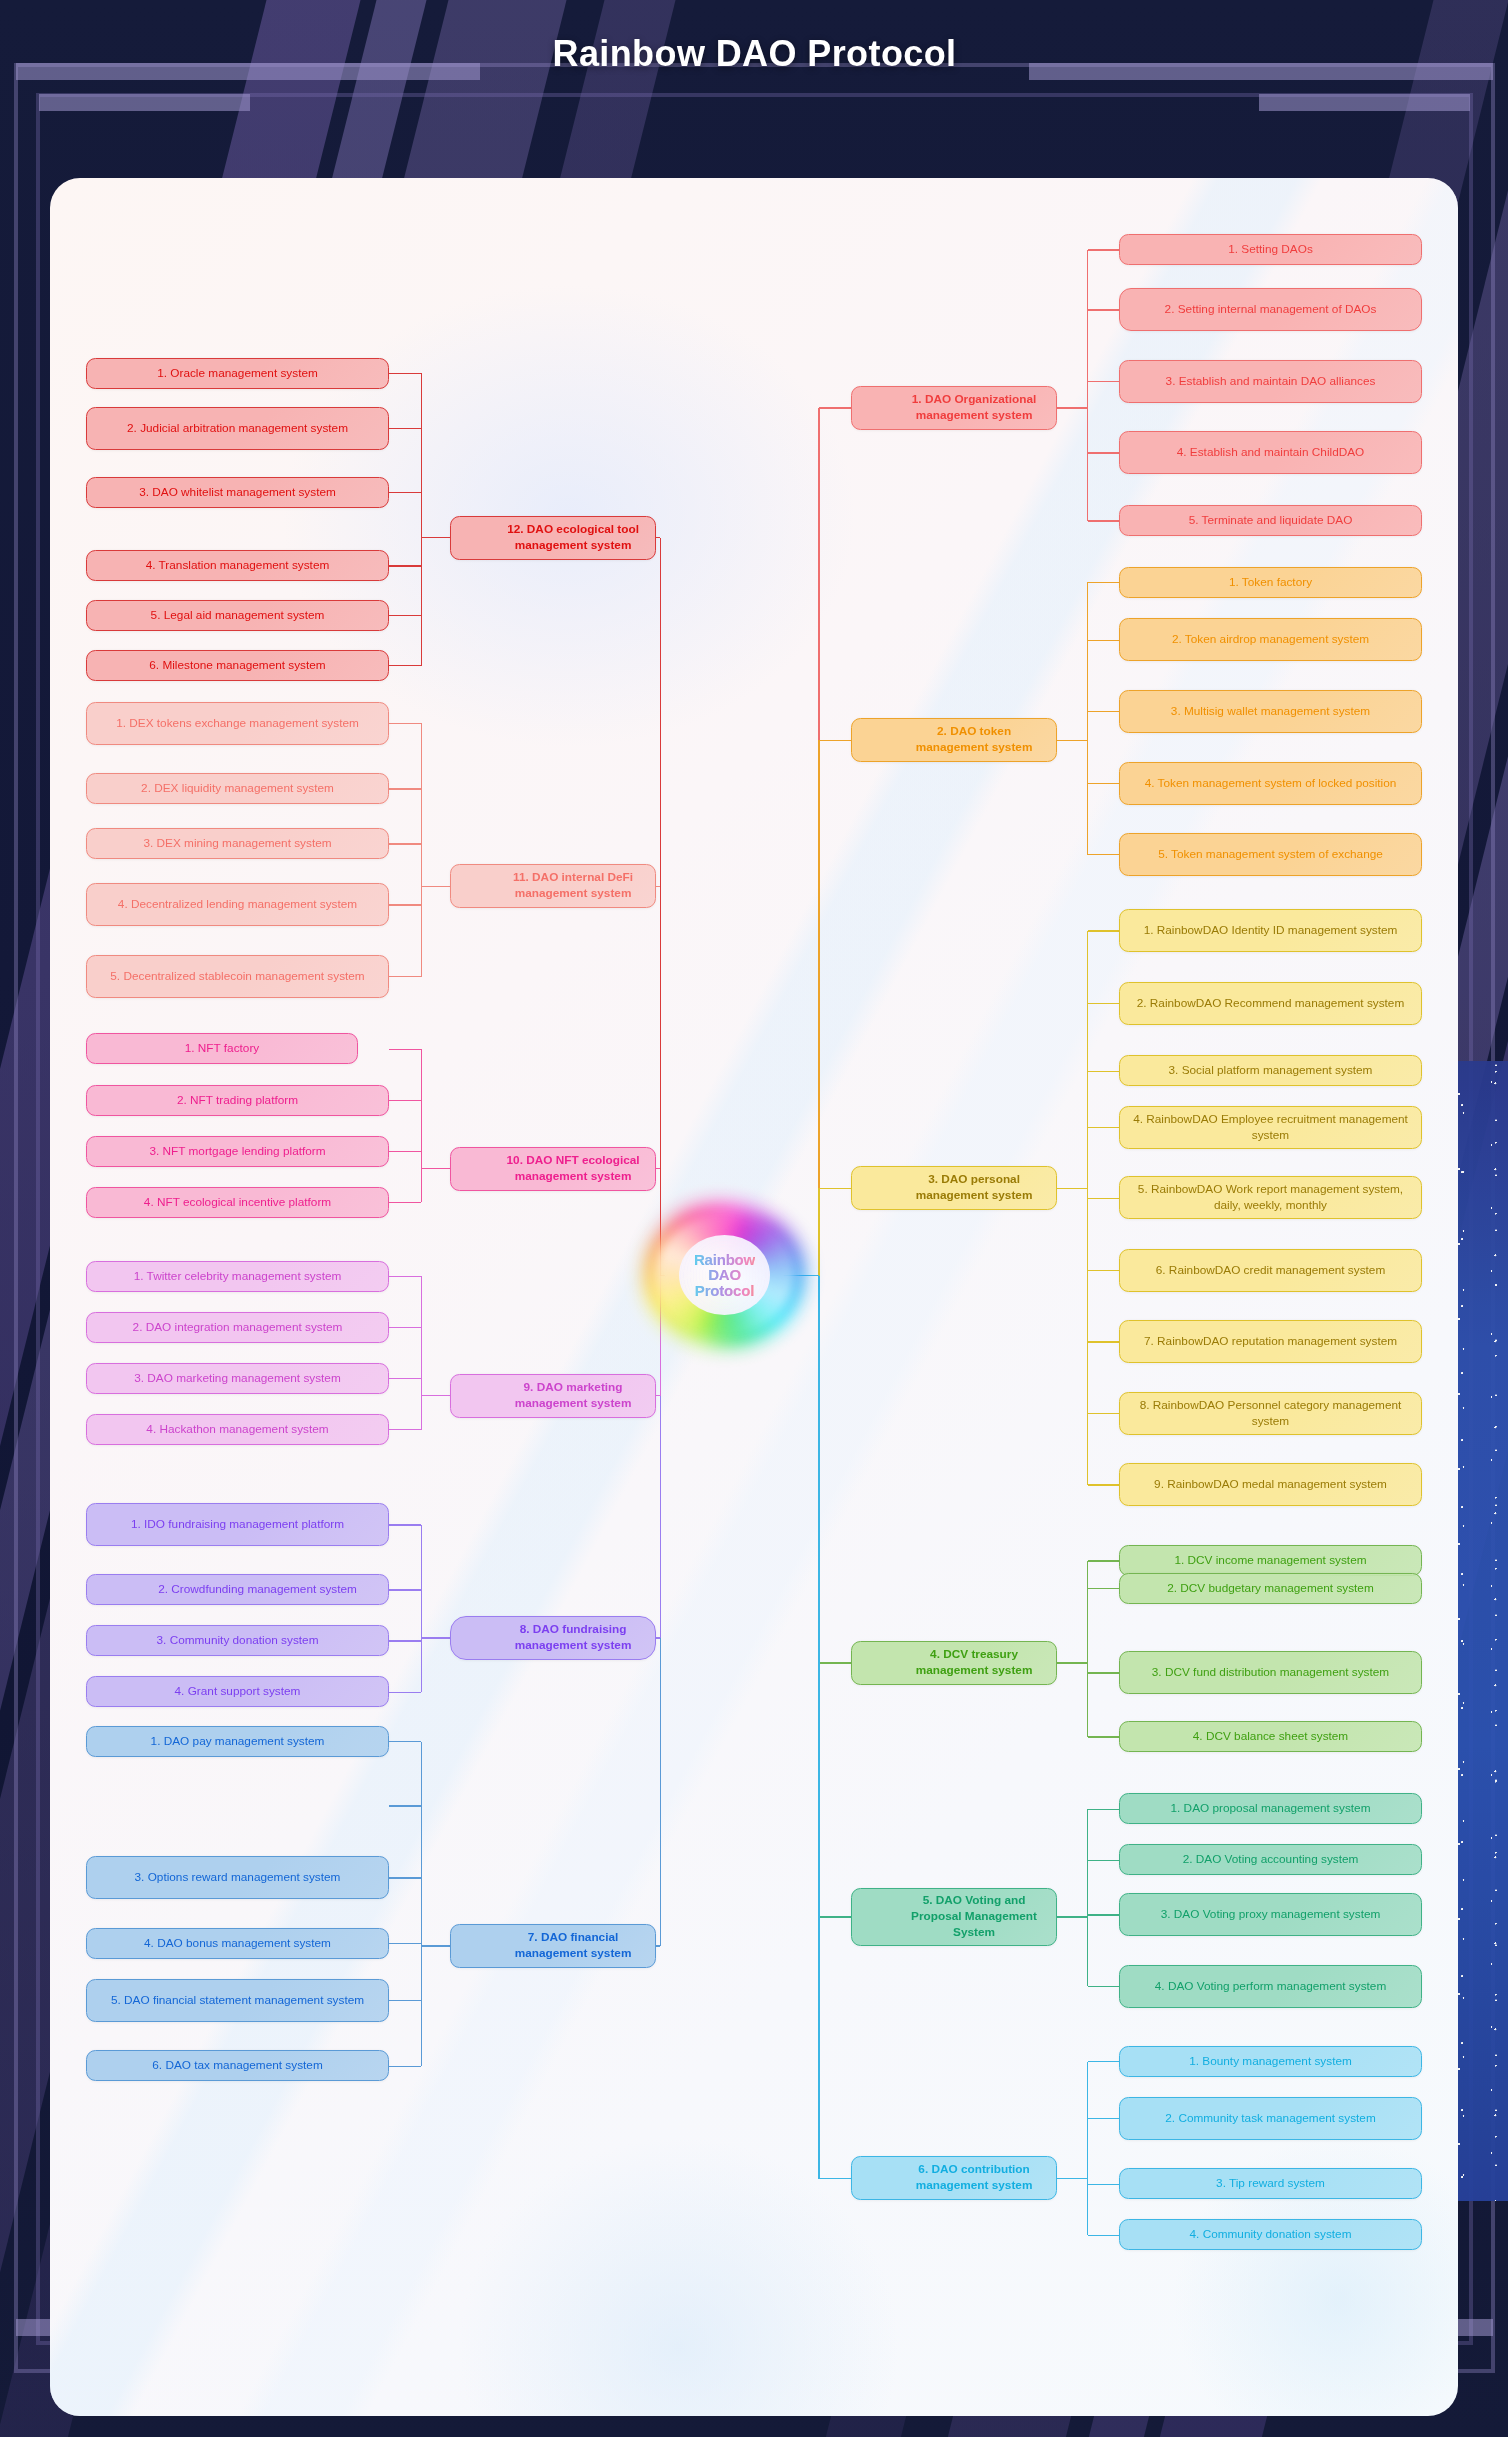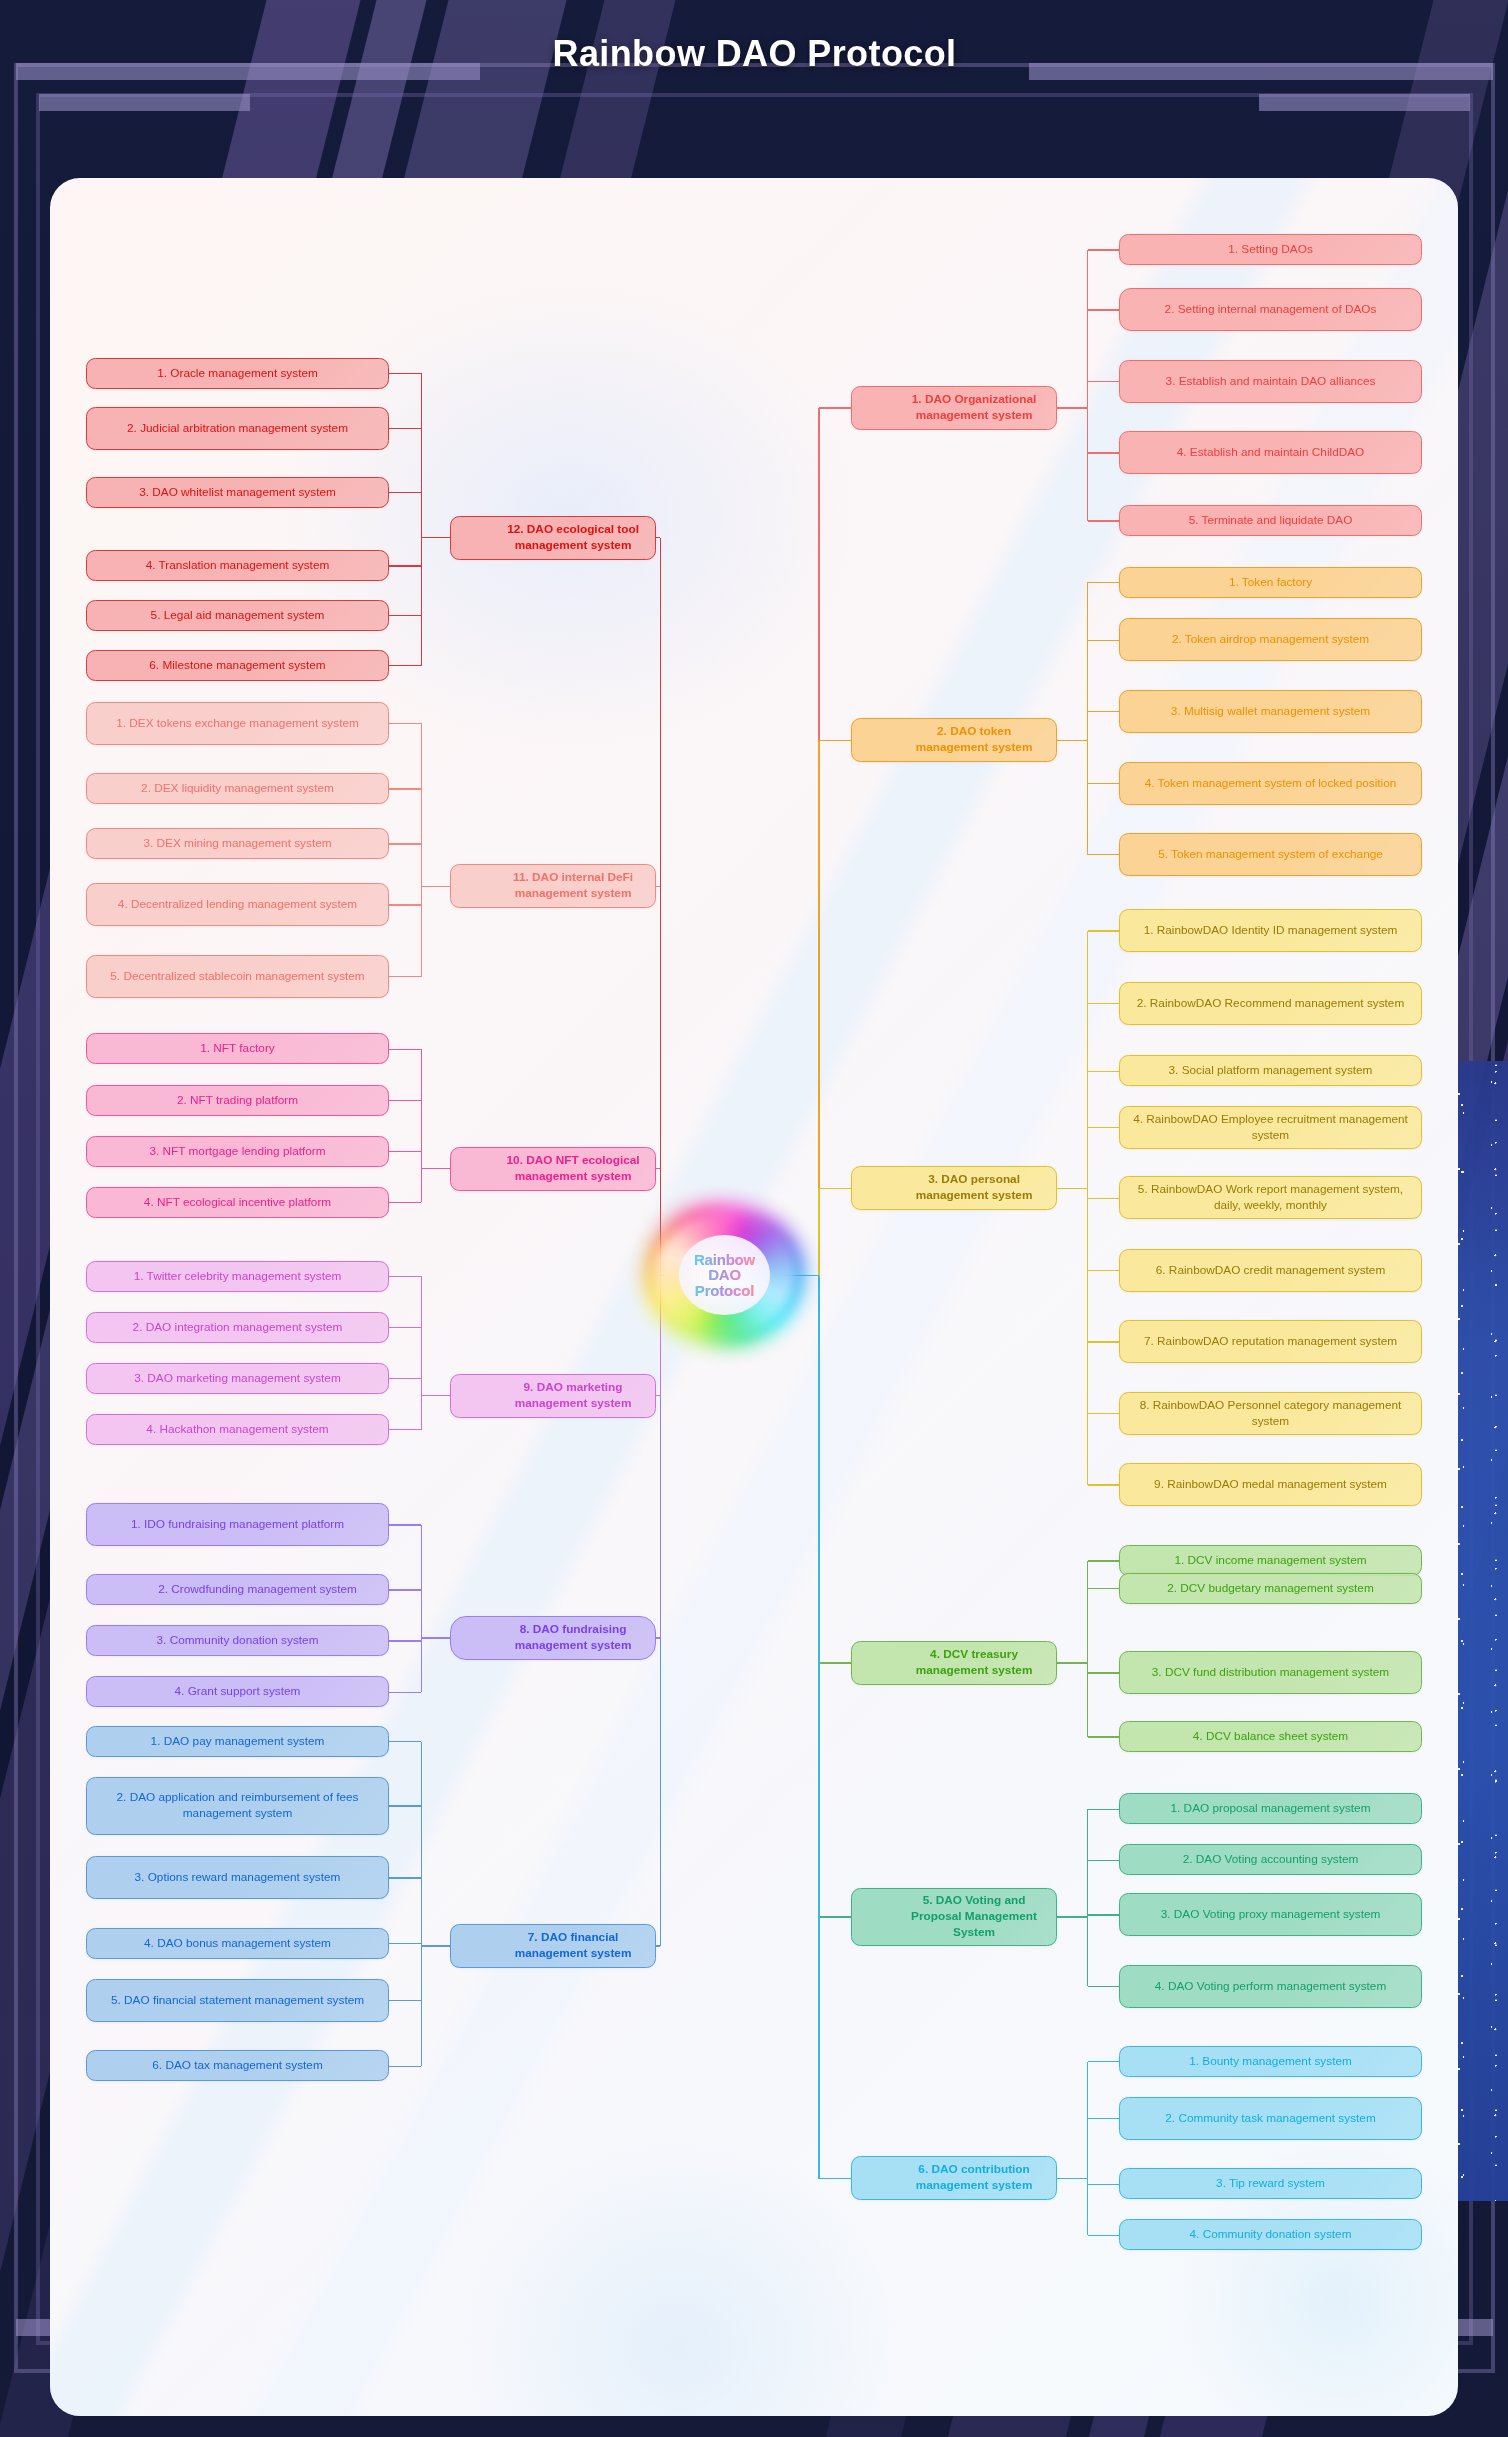--- a/index.html
+++ b/index.html
@@ -306,37 +306,36 @@
     <div class="node" style="left: 1119px; top: 1844px; width: 303px; height: 31px; background: linear-gradient(135deg, rgb(159, 220, 196) 0%, rgb(159, 220, 196) 55%, rgba(159, 220, 196, 0.867) 100%); border-color: rgb(63, 178, 135); color: rgb(18, 160, 106);">2. DAO Voting accounting system</div>
     <div class="node" style="left: 1119px; top: 1893px; width: 303px; height: 43px; background: linear-gradient(135deg, rgb(159, 220, 196) 0%, rgb(159, 220, 196) 55%, rgba(159, 220, 196, 0.867) 100%); border-color: rgb(63, 178, 135); color: rgb(18, 160, 106);">3. DAO Voting proxy management system</div>
     <div class="node" style="left: 1119px; top: 1965px; width: 303px; height: 43px; background: linear-gradient(135deg, rgb(159, 220, 196) 0%, rgb(159, 220, 196) 55%, rgba(159, 220, 196, 0.867) 100%); border-color: rgb(63, 178, 135); color: rgb(18, 160, 106);">4. DAO Voting perform management system</div>
     <div class="node lvl1" style="left: 851px; top: 2156px; width: 206px; height: 44px; background: linear-gradient(135deg, rgb(167, 224, 245) 0%, rgb(167, 224, 245) 55%, rgba(167, 224, 245, 0.867) 100%); border-color: rgb(60, 182, 229); color: rgb(18, 174, 224);">6. DAO contribution management system</div>
     <div class="node" style="left: 1119px; top: 2046px; width: 303px; height: 31px; background: linear-gradient(135deg, rgb(167, 224, 245) 0%, rgb(167, 224, 245) 55%, rgba(167, 224, 245, 0.867) 100%); border-color: rgb(60, 182, 229); color: rgb(18, 174, 224);">1. Bounty management system</div>
     <div class="node" style="left: 1119px; top: 2097px; width: 303px; height: 43px; background: linear-gradient(135deg, rgb(167, 224, 245) 0%, rgb(167, 224, 245) 55%, rgba(167, 224, 245, 0.867) 100%); border-color: rgb(60, 182, 229); color: rgb(18, 174, 224);">2. Community task management system</div>
     <div class="node" style="left: 1119px; top: 2168px; width: 303px; height: 31px; background: linear-gradient(135deg, rgb(167, 224, 245) 0%, rgb(167, 224, 245) 55%, rgba(167, 224, 245, 0.867) 100%); border-color: rgb(60, 182, 229); color: rgb(18, 174, 224);">3. Tip reward system</div>
     <div class="node" style="left: 1119px; top: 2219px; width: 303px; height: 31px; background: linear-gradient(135deg, rgb(167, 224, 245) 0%, rgb(167, 224, 245) 55%, rgba(167, 224, 245, 0.867) 100%); border-color: rgb(60, 182, 229); color: rgb(18, 174, 224);">4. Community donation system</div>
     <div class="node lvl1" style="left: 450px; top: 1924px; width: 206px; height: 44px; background: linear-gradient(135deg, rgb(174, 208, 238) 0%, rgb(174, 208, 238) 55%, rgba(174, 208, 238, 0.867) 100%); border-color: rgb(90, 154, 214); color: rgb(19, 102, 214);">7. DAO financial management system</div>
     <div class="node" style="left: 86px; top: 1726px; width: 303px; height: 31px; background: linear-gradient(135deg, rgb(174, 208, 238) 0%, rgb(174, 208, 238) 55%, rgba(174, 208, 238, 0.867) 100%); border-color: rgb(90, 154, 214); color: rgb(19, 102, 214);">1. DAO pay management system</div>
-    <div class="node" style="left: 86px; top: 1777px; width: 303px; height: 58px; background: linear-gradient(135deg, rgb(174, 208, 238) 0%, rgb(174, 208, 238) 55%, rgba(174, 208, 238, 0.867) 100%); border-color: rgb(90, 154, 214); color: rgb(19, 102, 214);">2. DAO application and reimbursement of fees management system</div>
     <div class="node" style="left: 86px; top: 1856px; width: 303px; height: 43px; background: linear-gradient(135deg, rgb(174, 208, 238) 0%, rgb(174, 208, 238) 55%, rgba(174, 208, 238, 0.867) 100%); border-color: rgb(90, 154, 214); color: rgb(19, 102, 214);">3. Options reward management system</div>
     <div class="node" style="left: 86px; top: 1928px; width: 303px; height: 31px; background: linear-gradient(135deg, rgb(174, 208, 238) 0%, rgb(174, 208, 238) 55%, rgba(174, 208, 238, 0.867) 100%); border-color: rgb(90, 154, 214); color: rgb(19, 102, 214);">4. DAO bonus management system</div>
     <div class="node" style="left: 86px; top: 1979px; width: 303px; height: 43px; background: linear-gradient(135deg, rgb(174, 208, 238) 0%, rgb(174, 208, 238) 55%, rgba(174, 208, 238, 0.867) 100%); border-color: rgb(90, 154, 214); color: rgb(19, 102, 214);">5. DAO financial statement management system</div>
     <div class="node" style="left: 86px; top: 2050px; width: 303px; height: 31px; background: linear-gradient(135deg, rgb(174, 208, 238) 0%, rgb(174, 208, 238) 55%, rgba(174, 208, 238, 0.867) 100%); border-color: rgb(90, 154, 214); color: rgb(19, 102, 214);">6. DAO tax management system</div>
     <div class="node lvl1" style="left: 450px; top: 1616px; width: 206px; height: 44px; background: linear-gradient(135deg, rgb(203, 189, 245) 0%, rgb(203, 189, 245) 55%, rgba(203, 189, 245, 0.867) 100%); border-color: rgb(154, 125, 240); color: rgb(124, 63, 240); border-radius: 16px;">8. DAO fundraising management system</div>
     <div class="node" style="left: 86px; top: 1503px; width: 303px; height: 43px; background: linear-gradient(135deg, rgb(203, 189, 245) 0%, rgb(203, 189, 245) 55%, rgba(203, 189, 245, 0.867) 100%); border-color: rgb(154, 125, 240); color: rgb(124, 63, 240);">1. IDO fundraising management platform</div>
     <div class="node" style="left: 86px; top: 1574px; width: 303px; height: 31px; background: linear-gradient(135deg, rgb(203, 189, 245) 0%, rgb(203, 189, 245) 55%, rgba(203, 189, 245, 0.867) 100%); border-color: rgb(154, 125, 240); color: rgb(124, 63, 240); padding-left: 48px;">2. Crowdfunding management system</div>
     <div class="node" style="left: 86px; top: 1625px; width: 303px; height: 31px; background: linear-gradient(135deg, rgb(203, 189, 245) 0%, rgb(203, 189, 245) 55%, rgba(203, 189, 245, 0.867) 100%); border-color: rgb(154, 125, 240); color: rgb(124, 63, 240);">3. Community donation system</div>
     <div class="node" style="left: 86px; top: 1676px; width: 303px; height: 31px; background: linear-gradient(135deg, rgb(203, 189, 245) 0%, rgb(203, 189, 245) 55%, rgba(203, 189, 245, 0.867) 100%); border-color: rgb(154, 125, 240); color: rgb(124, 63, 240);">4. Grant support system</div>
     <div class="node lvl1" style="left: 450px; top: 1374px; width: 206px; height: 44px; background: linear-gradient(135deg, rgb(242, 198, 240) 0%, rgb(242, 198, 240) 55%, rgba(242, 198, 240, 0.867) 100%); border-color: rgb(216, 110, 222); color: rgb(204, 68, 204);">9. DAO marketing management system</div>
     <div class="node" style="left: 86px; top: 1261px; width: 303px; height: 31px; background: linear-gradient(135deg, rgb(242, 198, 240) 0%, rgb(242, 198, 240) 55%, rgba(242, 198, 240, 0.867) 100%); border-color: rgb(216, 110, 222); color: rgb(204, 68, 204);">1. Twitter celebrity management system</div>
     <div class="node" style="left: 86px; top: 1312px; width: 303px; height: 31px; background: linear-gradient(135deg, rgb(242, 198, 240) 0%, rgb(242, 198, 240) 55%, rgba(242, 198, 240, 0.867) 100%); border-color: rgb(216, 110, 222); color: rgb(204, 68, 204);">2. DAO integration management system</div>
     <div class="node" style="left: 86px; top: 1363px; width: 303px; height: 31px; background: linear-gradient(135deg, rgb(242, 198, 240) 0%, rgb(242, 198, 240) 55%, rgba(242, 198, 240, 0.867) 100%); border-color: rgb(216, 110, 222); color: rgb(204, 68, 204);">3. DAO marketing management system</div>
     <div class="node" style="left: 86px; top: 1414px; width: 303px; height: 31px; background: linear-gradient(135deg, rgb(242, 198, 240) 0%, rgb(242, 198, 240) 55%, rgba(242, 198, 240, 0.867) 100%); border-color: rgb(216, 110, 222); color: rgb(204, 68, 204);">4. Hackathon management system</div>
     <div class="node lvl1" style="left: 450px; top: 1147px; width: 206px; height: 44px; background: linear-gradient(135deg, rgb(249, 185, 212) 0%, rgb(249, 185, 212) 55%, rgba(249, 185, 212, 0.867) 100%); border-color: rgb(240, 85, 160); color: rgb(238, 31, 142);">10. DAO NFT ecological management system</div>
-    <div class="node" style="left: 86px; top: 1033px; width: 303px; height: 31px; background: linear-gradient(135deg, rgb(249, 185, 212) 0%, rgb(249, 185, 212) 55%, rgba(249, 185, 212, 0.867) 100%); border-color: rgb(240, 85, 160); color: rgb(238, 31, 142);">1. NFT factory</div>
+    <div class="node" style="left: 86px; top: 1033px; width: 272px; height: 31px; background: linear-gradient(135deg, rgb(249, 185, 212) 0%, rgb(249, 185, 212) 55%, rgba(249, 185, 212, 0.867) 100%); border-color: rgb(240, 85, 160); color: rgb(238, 31, 142);">1. NFT factory</div>
     <div class="node" style="left: 86px; top: 1085px; width: 303px; height: 31px; background: linear-gradient(135deg, rgb(249, 185, 212) 0%, rgb(249, 185, 212) 55%, rgba(249, 185, 212, 0.867) 100%); border-color: rgb(240, 85, 160); color: rgb(238, 31, 142);">2. NFT trading platform</div>
     <div class="node" style="left: 86px; top: 1136px; width: 303px; height: 31px; background: linear-gradient(135deg, rgb(249, 185, 212) 0%, rgb(249, 185, 212) 55%, rgba(249, 185, 212, 0.867) 100%); border-color: rgb(240, 85, 160); color: rgb(238, 31, 142);">3. NFT mortgage lending platform</div>
     <div class="node" style="left: 86px; top: 1187px; width: 303px; height: 31px; background: linear-gradient(135deg, rgb(249, 185, 212) 0%, rgb(249, 185, 212) 55%, rgba(249, 185, 212, 0.867) 100%); border-color: rgb(240, 85, 160); color: rgb(238, 31, 142);">4. NFT ecological incentive platform</div>
     <div class="node lvl1" style="left: 450px; top: 864px; width: 206px; height: 44px; background: linear-gradient(135deg, rgb(249, 207, 203) 0%, rgb(249, 207, 203) 55%, rgba(249, 207, 203, 0.867) 100%); border-color: rgb(240, 138, 128); color: rgb(244, 112, 104);">11. DAO internal DeFi management system</div>
     <div class="node" style="left: 86px; top: 702px; width: 303px; height: 43px; background: linear-gradient(135deg, rgb(249, 207, 203) 0%, rgb(249, 207, 203) 55%, rgba(249, 207, 203, 0.867) 100%); border-color: rgb(240, 138, 128); color: rgb(244, 112, 104);">1. DEX tokens exchange management system</div>
     <div class="node" style="left: 86px; top: 773px; width: 303px; height: 31px; background: linear-gradient(135deg, rgb(249, 207, 203) 0%, rgb(249, 207, 203) 55%, rgba(249, 207, 203, 0.867) 100%); border-color: rgb(240, 138, 128); color: rgb(244, 112, 104);">2. DEX liquidity management system</div>
     <div class="node" style="left: 86px; top: 828px; width: 303px; height: 31px; background: linear-gradient(135deg, rgb(249, 207, 203) 0%, rgb(249, 207, 203) 55%, rgba(249, 207, 203, 0.867) 100%); border-color: rgb(240, 138, 128); color: rgb(244, 112, 104);">3. DEX mining management system</div>
     <div class="node" style="left: 86px; top: 883px; width: 303px; height: 43px; background: linear-gradient(135deg, rgb(249, 207, 203) 0%, rgb(249, 207, 203) 55%, rgba(249, 207, 203, 0.867) 100%); border-color: rgb(240, 138, 128); color: rgb(244, 112, 104);">4. Decentralized lending management system</div>
     <div class="node" style="left: 86px; top: 955px; width: 303px; height: 43px; background: linear-gradient(135deg, rgb(249, 207, 203) 0%, rgb(249, 207, 203) 55%, rgba(249, 207, 203, 0.867) 100%); border-color: rgb(240, 138, 128); color: rgb(244, 112, 104);">5. Decentralized stablecoin management system</div>
     <div class="node lvl1" style="left: 450px; top: 516px; width: 206px; height: 44px; background: linear-gradient(135deg, rgb(247, 179, 179) 0%, rgb(247, 179, 179) 55%, rgba(247, 179, 179, 0.867) 100%); border-color: rgb(217, 58, 58); color: rgb(224, 16, 16);">12. DAO ecological tool management system</div>

